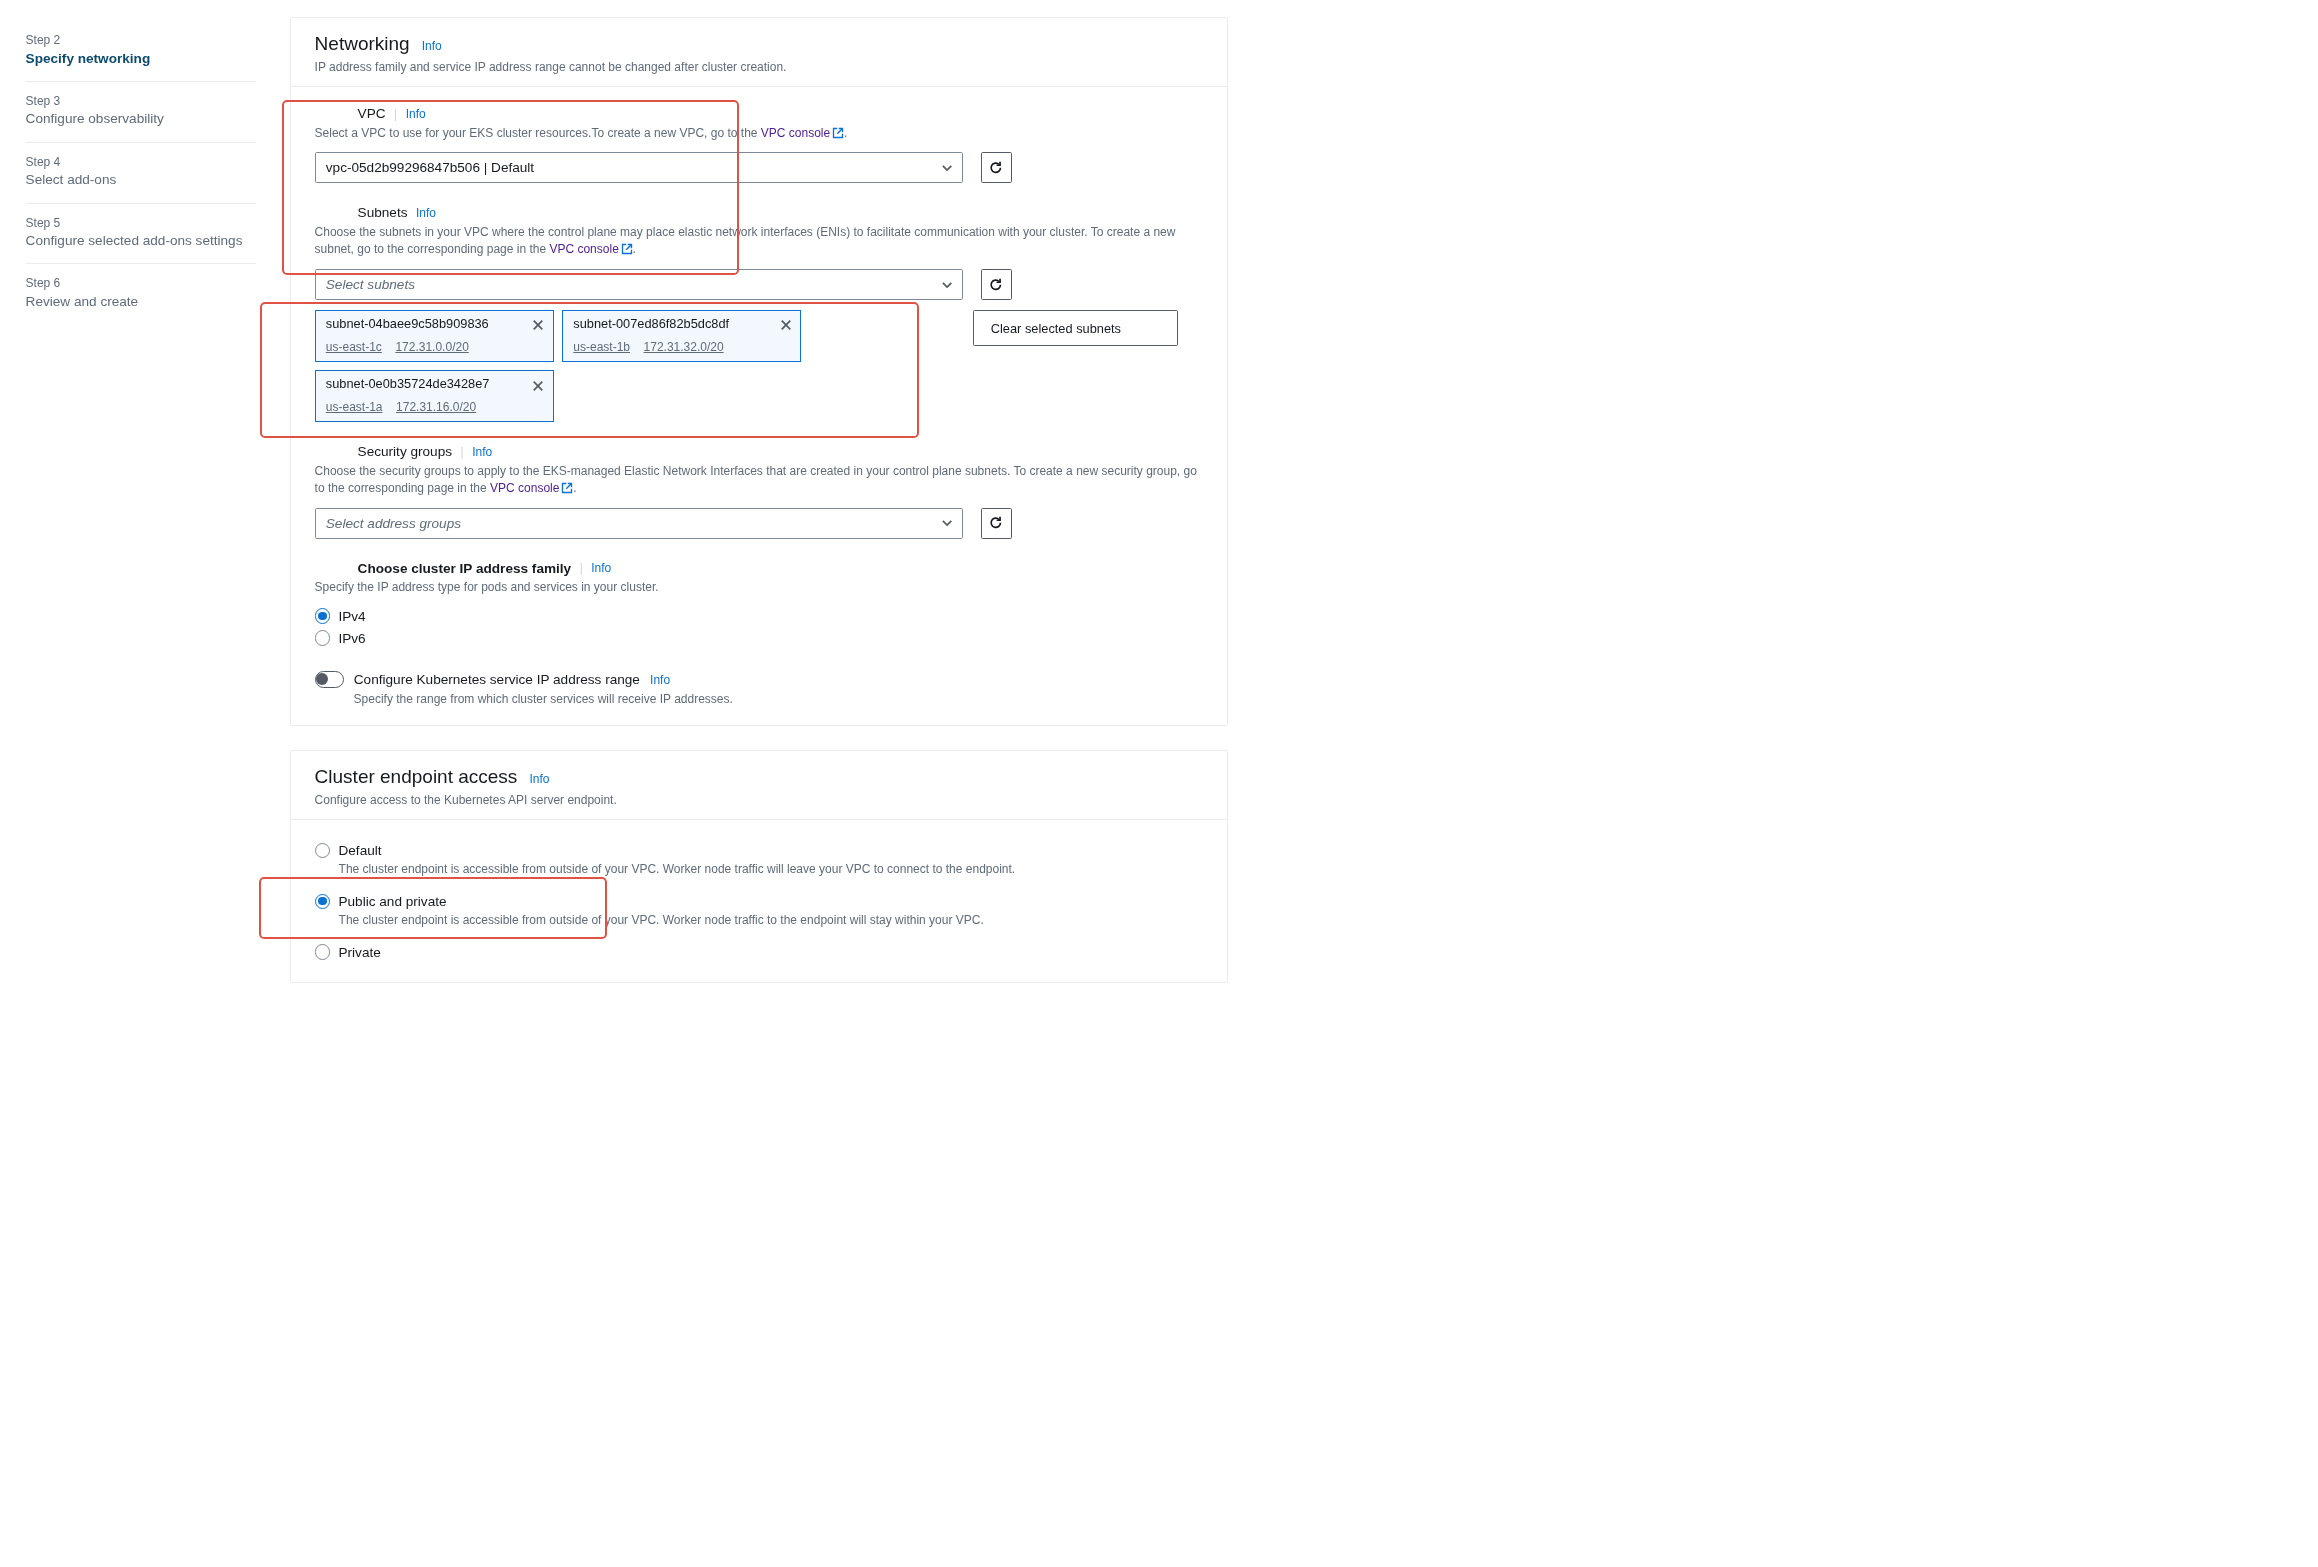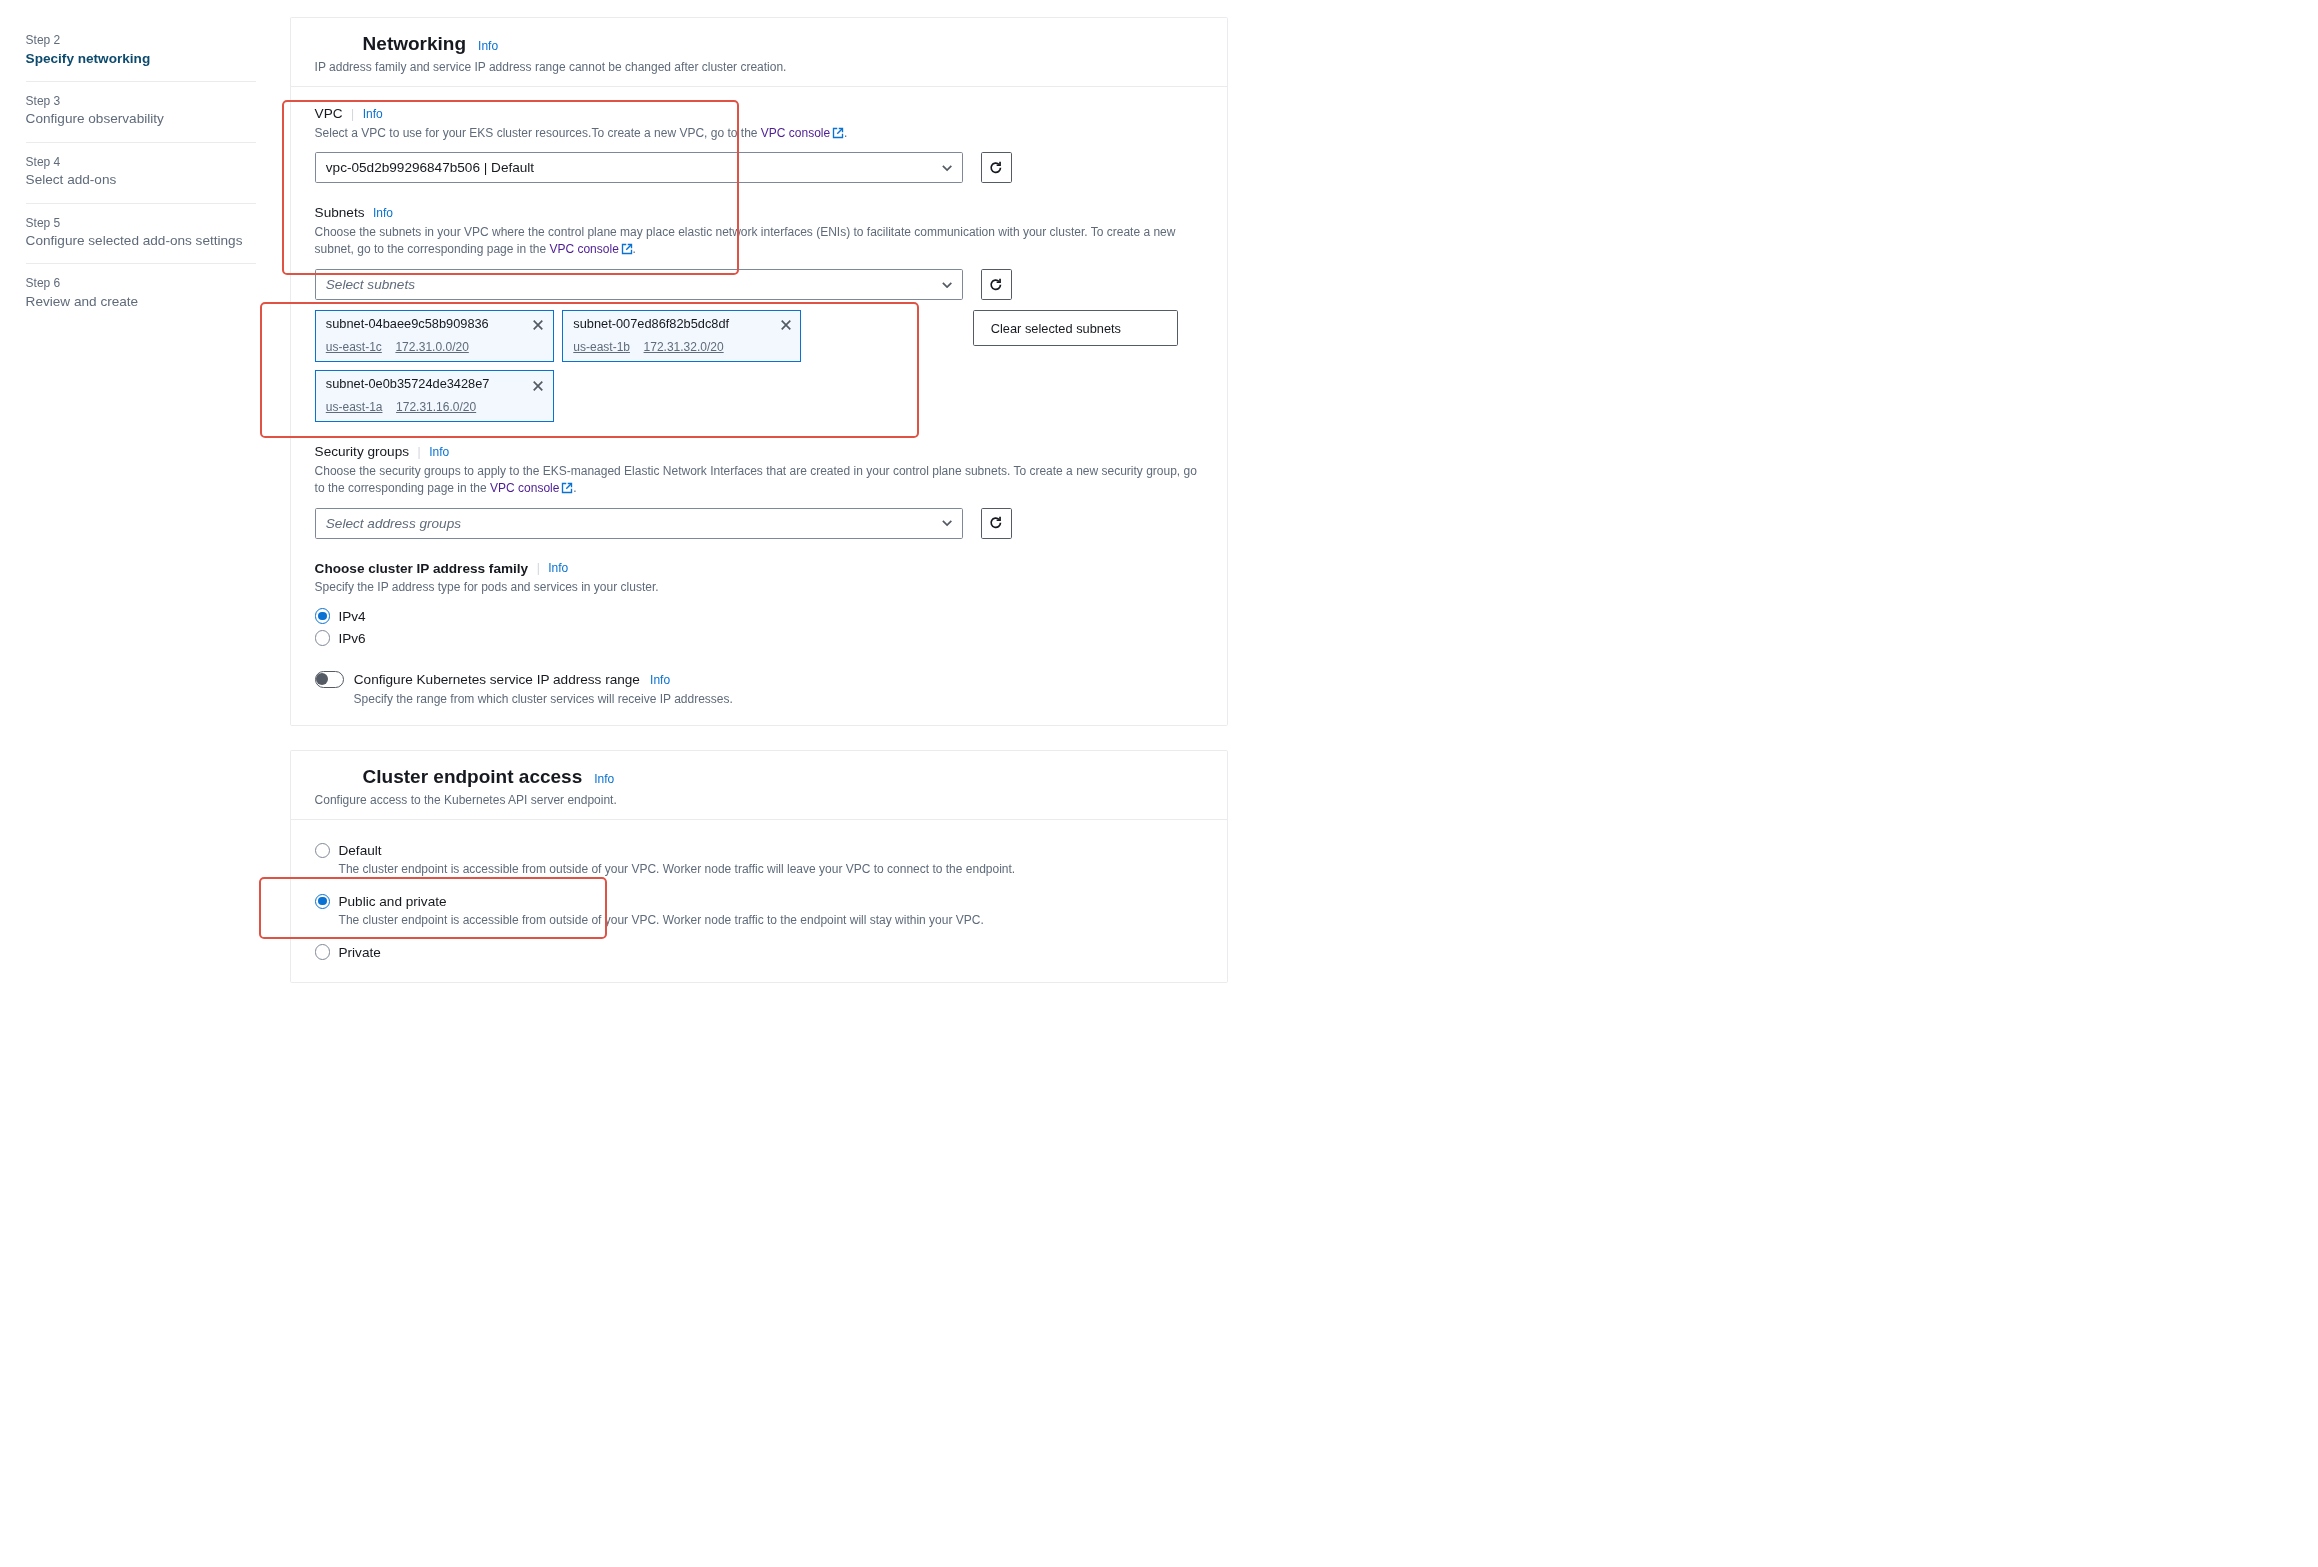--- a/index.html
+++ b/index.html
@@ -58,23 +58,22 @@
       padding: 15.4px 24px 12px 24px;
       border-bottom: 0.9px solid #e9ebed;
     }
     .panel-title-row {
       display: flex;
       align-items: baseline;
       gap: 12px;
     }
     .panel-title {
       font-size: 19px;
-      font-weight: 700;
-      color: #16191f;
-      margin-left: 48px;
+      font-weight: 400;
+      color: #16191f;
     }
     .panel-subtitle {
       color: #5f6b7a;
       font-size: 12px;
       margin-top: 5.1px;
     }
     .info-link {
       color: #0972d3;
       font-size: 12px;
       font-weight: 400;
@@ -85,20 +84,21 @@
       padding: 19px 24px;
     }
     .field {
       margin-bottom: 22px;
     }
     .field-label-row {
       display: flex;
       align-items: center;
       gap: 8.5px;
       margin-bottom: 3.4px;
+      margin-left: 43px;
     }
     .field-label {
       font-size: 13.6px;
       font-weight: 400;
       color: #16191f;
     }
     .vbar {
       color: #d1d5db;
       font-size: 12px;
     }

